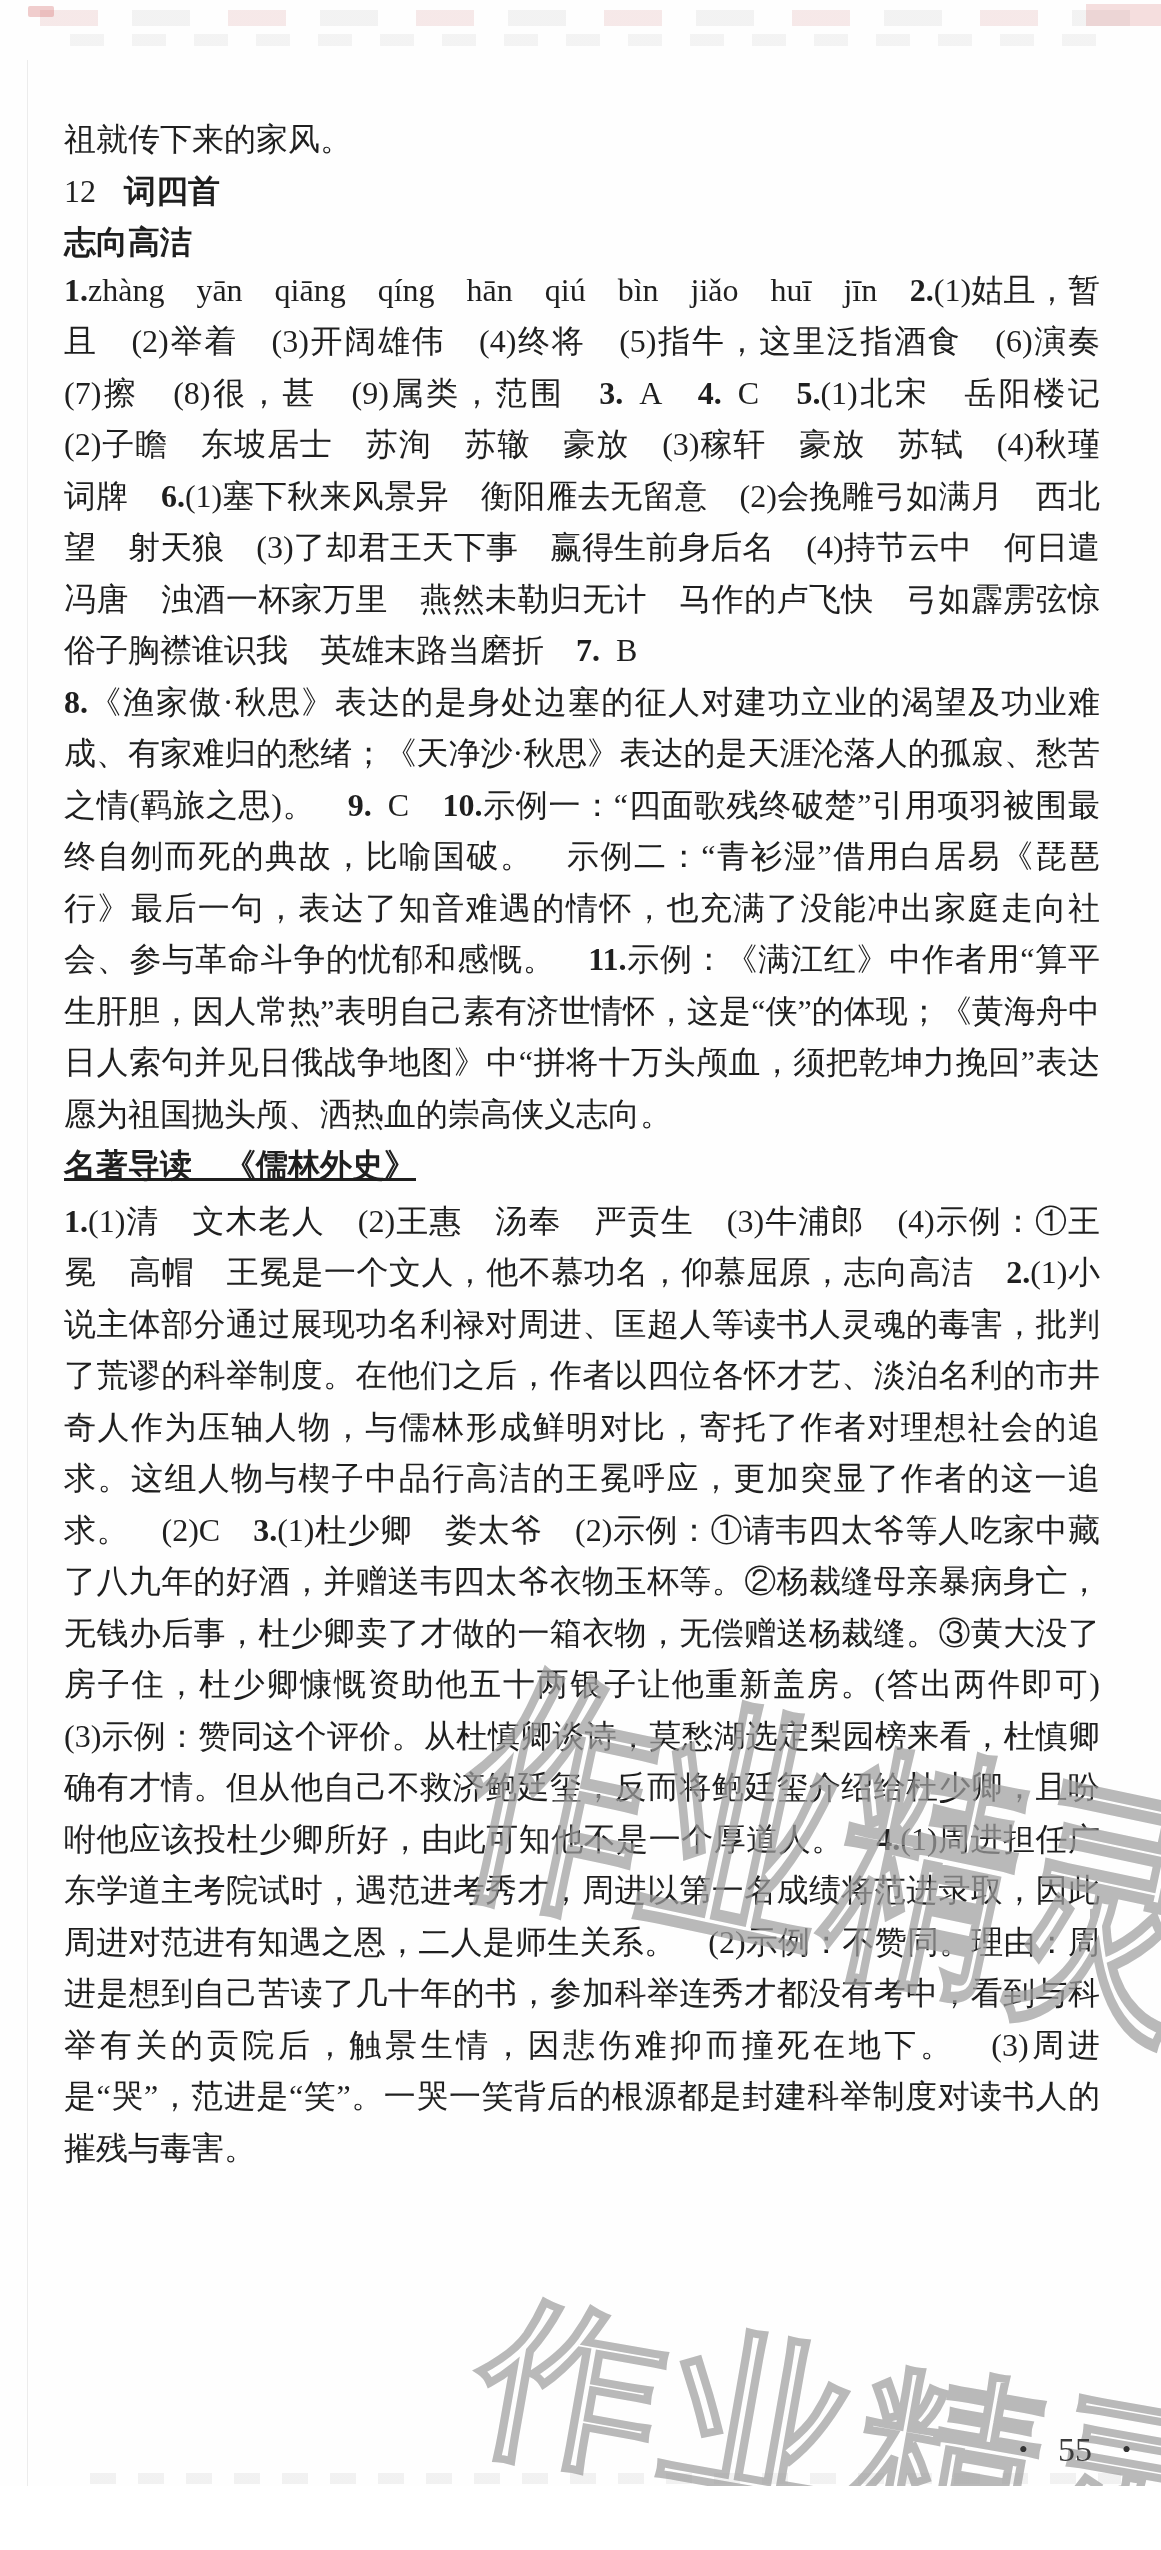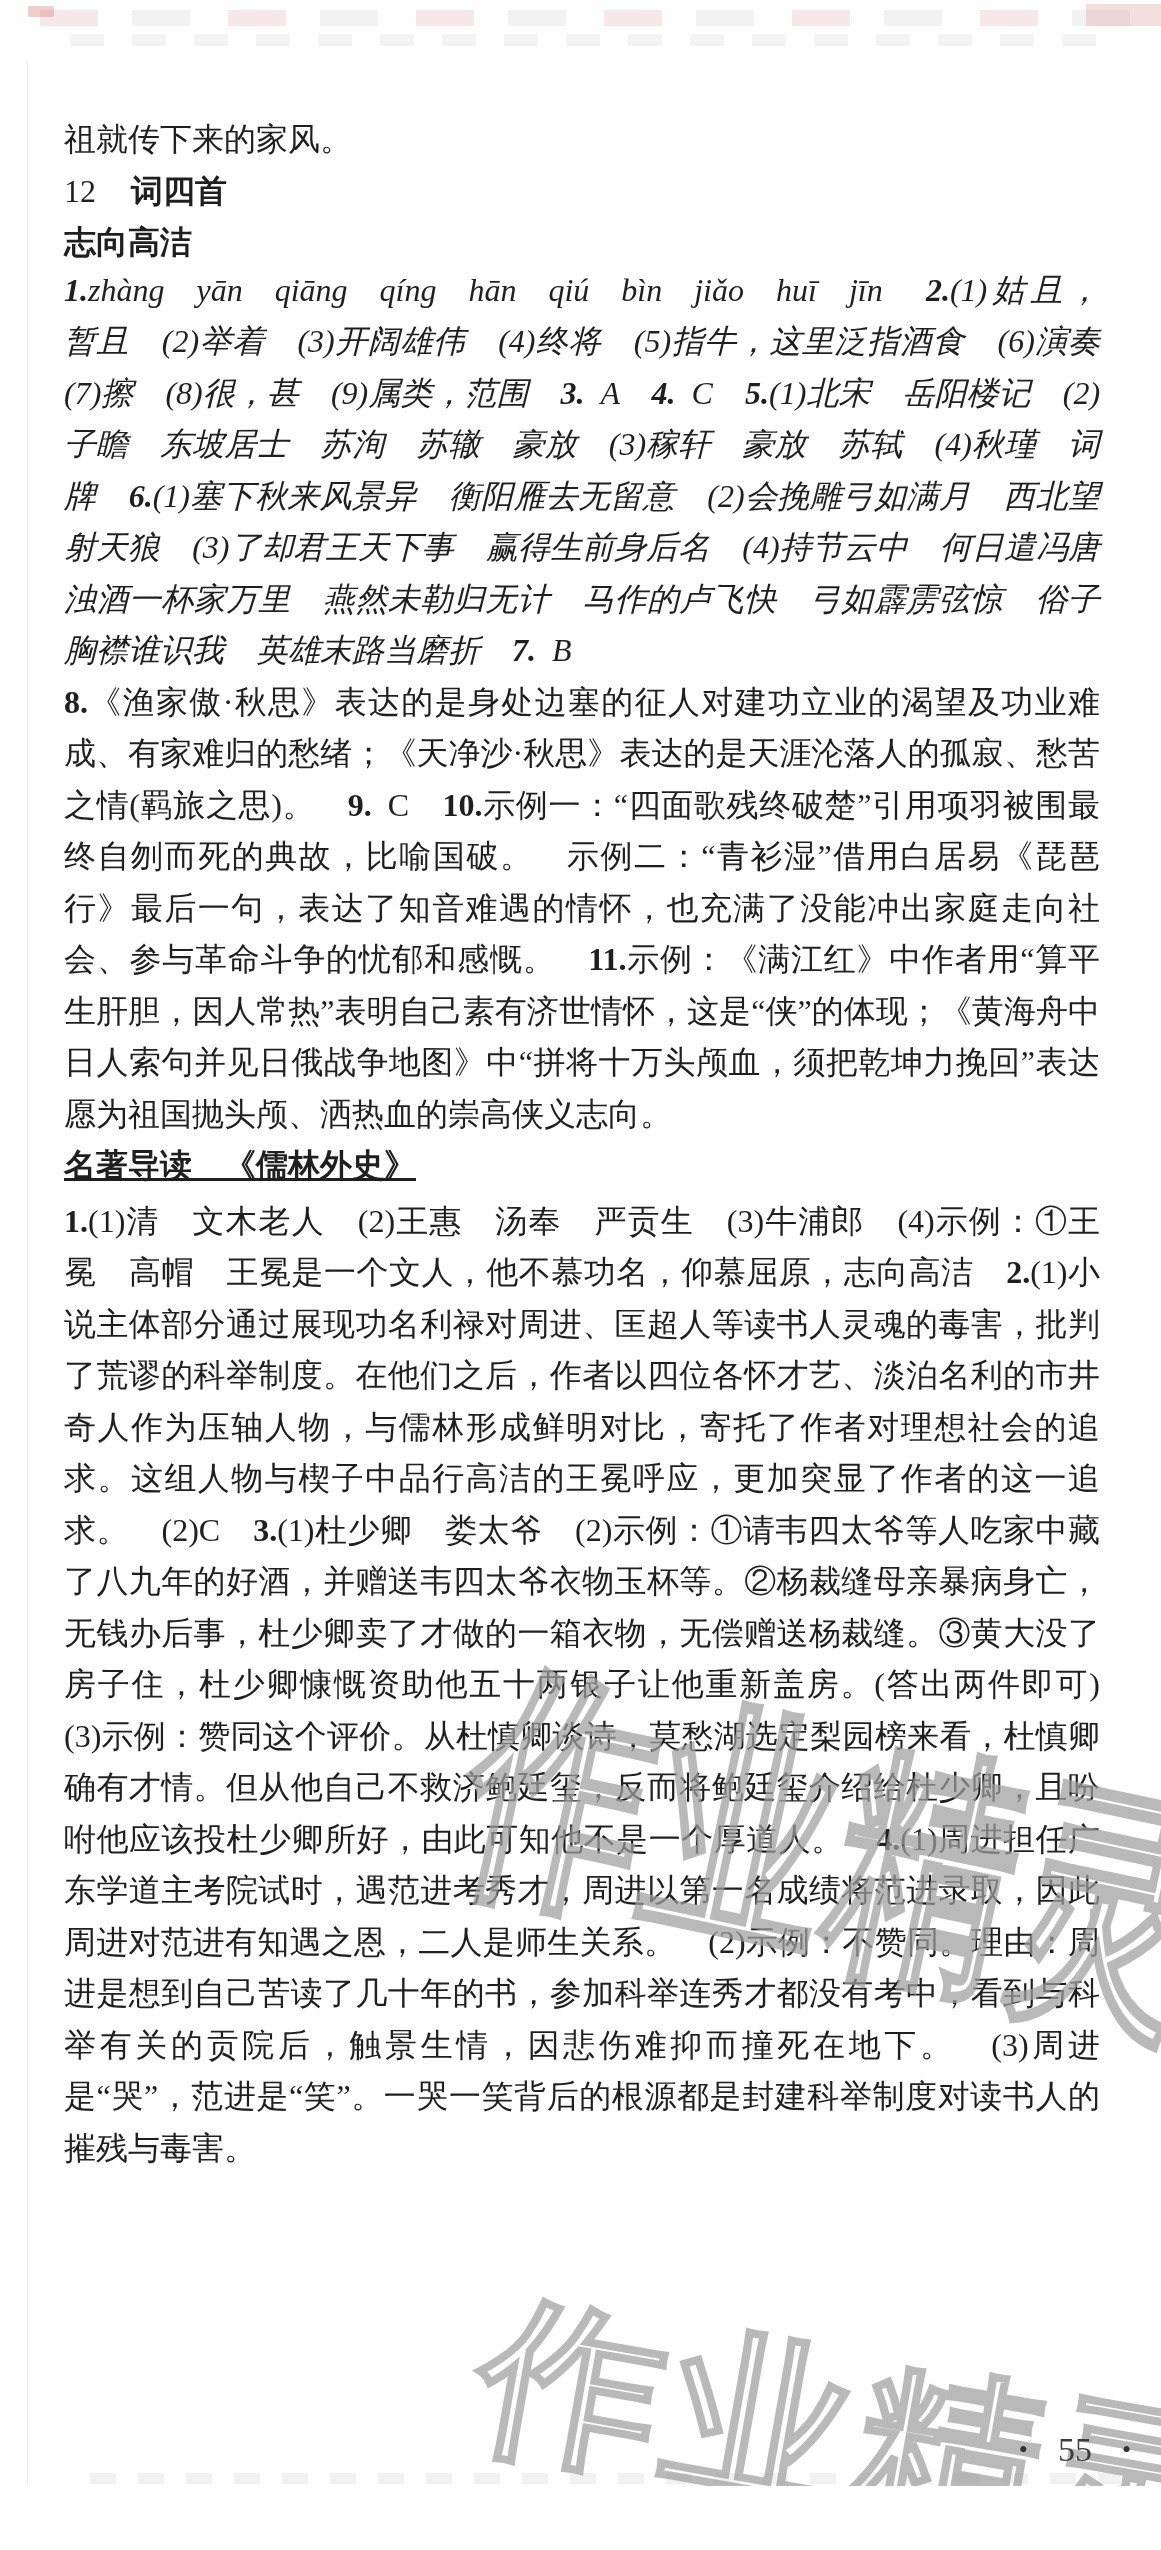--- a/index.html
+++ b/index.html
@@ -44,28 +44,28 @@
   .content p{
     margin:0;
     font-size:32px;
     line-height:51.5px;
     text-align:justify;
     color:#1f1f1f;
   }
   .intro{margin-top:114px !important;text-align:left !important;}
   .hsans{font-family:"Liberation Sans","DejaVu Sans",sans-serif;font-weight:bold;color:#141414;}
   .h-lesson{margin-top:4px;line-height:54px;text-align:center;font-size:38px;}
-  .h-lesson .num{font-family:"Liberation Serif","DejaVu Serif",serif;font-weight:normal;margin-right:35px;}
+  .h-lesson .num{font-family:"Liberation Serif","DejaVu Serif",serif;font-weight:normal;margin-right:28px;}
   .h-left{font-size:38px;line-height:50px;text-align:left;}
   .h-center{font-size:38px;line-height:50px;text-align:center;}
   .h-acc{margin-top:-2px;}
   .h-read{margin-top:0;}
   .h-classic{margin-top:5px;text-decoration:underline;}
   .h-poetry{margin-top:-8px;}
-  .p1{margin-top:-4px !important;font-style:italic;}
+  .p1{margin-top:-4px !important;}
   .p3,.p4{margin-top:4px !important;}
   .b{font-weight:bold;}
   .wm{position:absolute;left:0;top:0;pointer-events:none;}
   .wm text{
     font-family:"Liberation Sans","DejaVu Sans",sans-serif;
     font-weight:bold;
     fill:none;
     stroke:#9f9f9f;
     stroke-width:2.5px;
     opacity:0.72;

